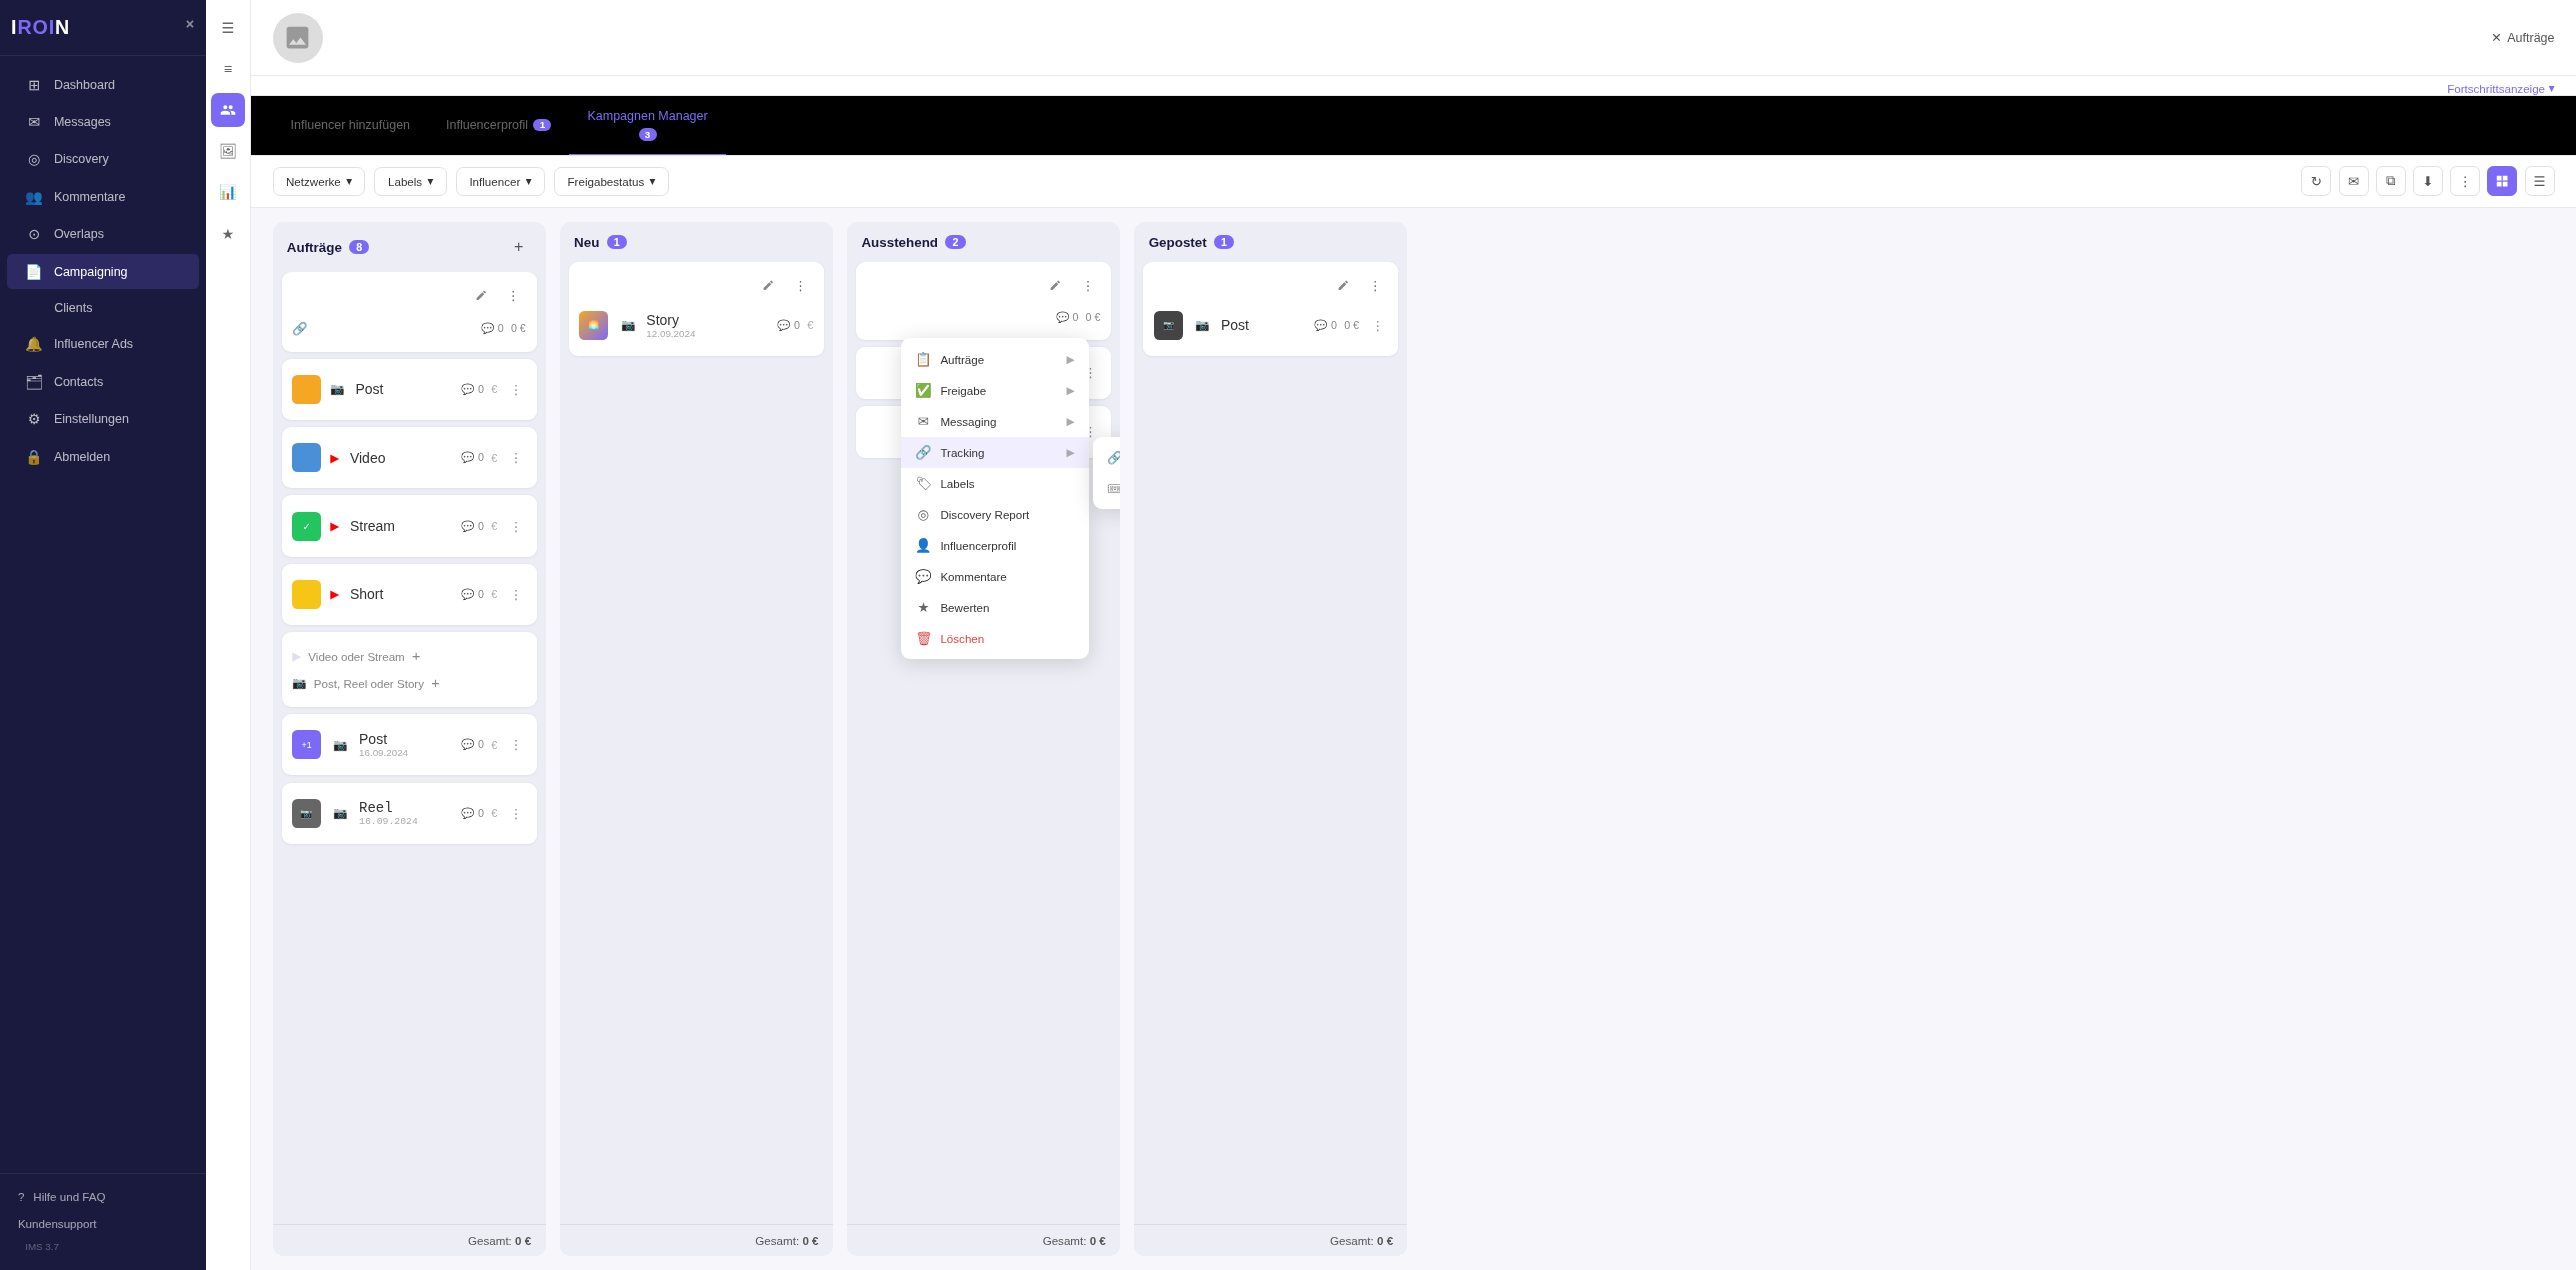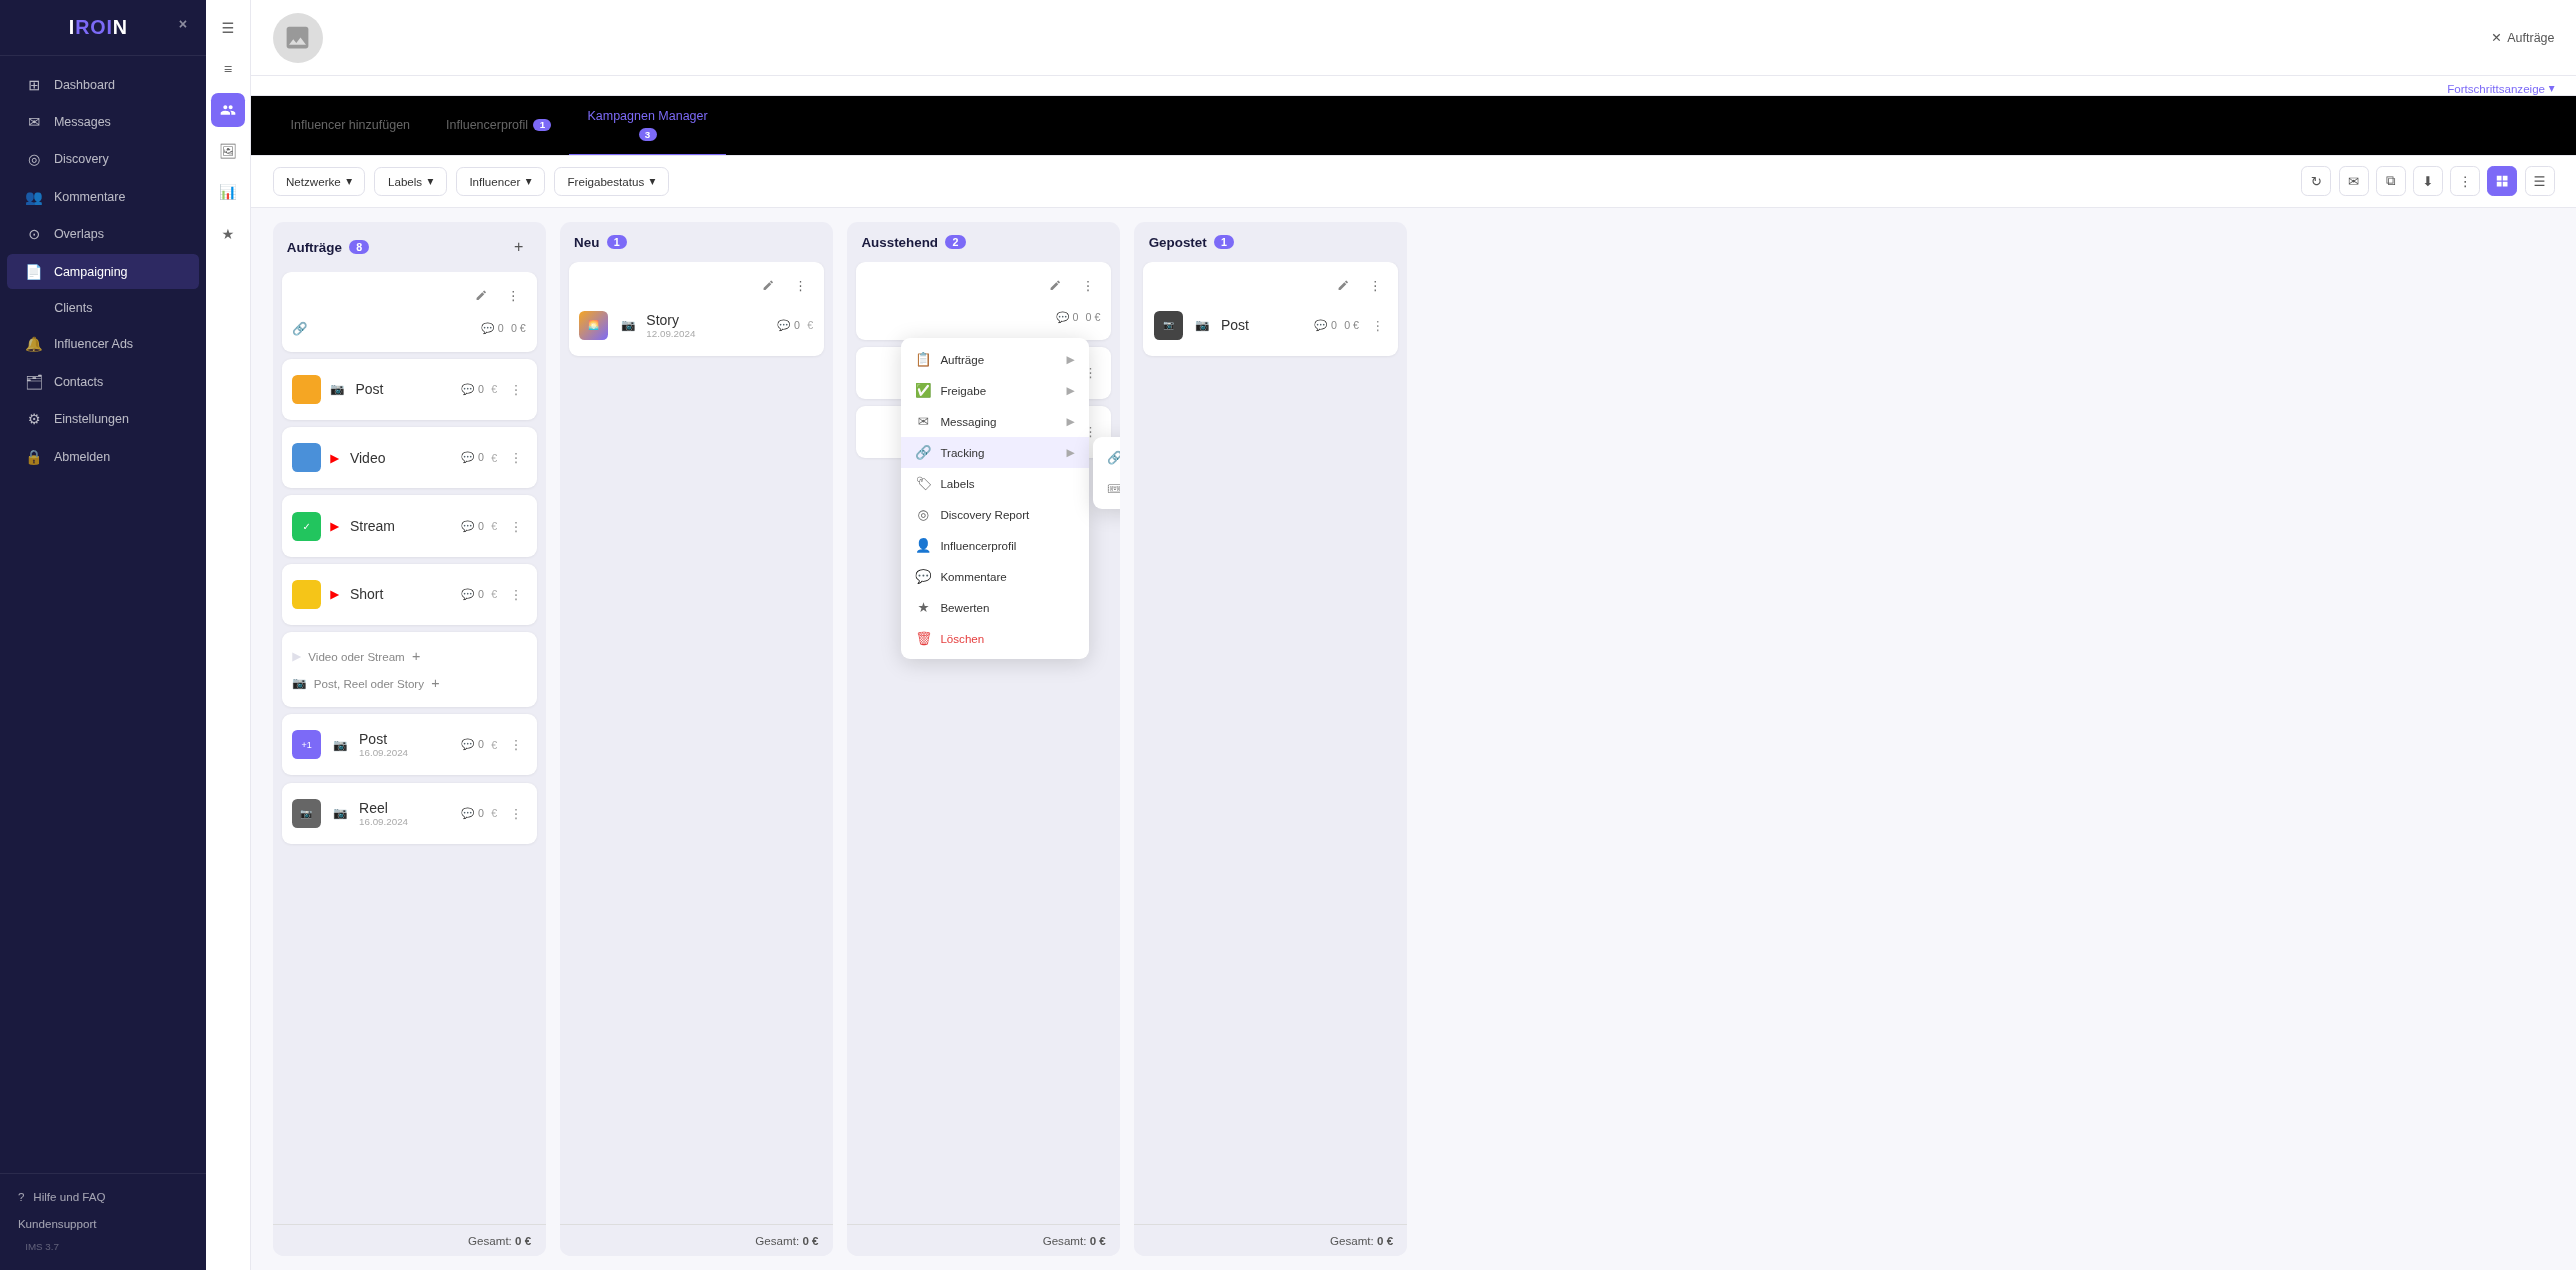--- a/index.html
+++ b/index.html
@@ -1,20 +1,20 @@
 <!DOCTYPE html>
 <html style="font-size:14.3px"><head>
   <meta charset="utf-8">
   <style>
     * { box-sizing: border-box; margin: 0; padding: 0; }
     body { font-family: -apple-system, BlinkMacSystemFont, 'Segoe UI', sans-serif; background: #f0f0f5; display: flex; height: 100vh; overflow: hidden; font-size: 12.5px; }
 
     
     .sidebar { width: 206px; background: #1a1a3e; color: #fff; display: flex; flex-direction: column; flex-shrink: 0; height: 100vh; }
-    .sidebar-logo { padding: 16px 18px; font-size: 19.7px; font-weight: 800; color: #fff; letter-spacing: 0.9px; border-bottom: 0.9px solid rgba(255,255,255,0.08); text-align: center; }
+    .sidebar-logo { padding: 16px 11px; font-size: 19.7px; font-weight: 800; color: #fff; letter-spacing: 0.9px; border-bottom: 0.9px solid rgba(255,255,255,0.08); }
     .sidebar-logo span { color: #7c6af7; }
     .sidebar-nav { flex: 1; padding: 9px 0; overflow-y: auto; }
     .sidebar-item { display: flex; align-items: center; gap: 10.7px; padding: 9.8px 18px; cursor: pointer; color: rgba(255,255,255,0.7); font-size: 12.5px; border-radius: 5.4px; margin: 1.8px 7.2px; transition: background 0.15s; }
     .sidebar-item.active { background: rgba(124,106,247,0.2); color: #fff; }
     .sidebar-item .icon { font-size: 14.3px; width: 18px; text-align: center; }
     .sidebar-item .label { font-weight: 500; }
     .sidebar-bottom { padding: 9px 7.2px 14.3px; border-top: 0.9px solid rgba(255,255,255,0.08); }
     .sidebar-bottom-item { display: flex; align-items: center; gap: 9px; padding: 7.2px 10.7px; color: rgba(255,255,255,0.6); font-size: 11.6px; cursor: pointer; }
     .sidebar-version { padding: 3.6px 18px; color: rgba(255,255,255,0.3); font-size: 9.8px; }
 
@@ -355,21 +355,21 @@
             <div class="card-more">⋮</div>
           </div>
         </div>
 
         <div class="card">
           <div class="card-row">
             <div class="thumb-placeholder" style="background:#666; display:flex; align-items:center; justify-content:center;">
               <span style="color:white; font-size:9.8px;">📷</span>
             </div>
             <span class="platform-icon" style="color:#c13584; margin-left:3.6px;">📷</span>
-            <div style="flex:1;">
+            <div style="flex:1;font-family:Liberation Mono, monospace;">
               <div class="card-type">Reel</div>
               <div class="card-date">16.09.2024</div>
             </div>
             <div class="card-stats">
               <span class="card-stat">💬 0</span>
               <span class="card-stat" style="color:#aaa;">€</span>
             </div>
             <div class="card-more">⋮</div>
           </div>
         </div>

